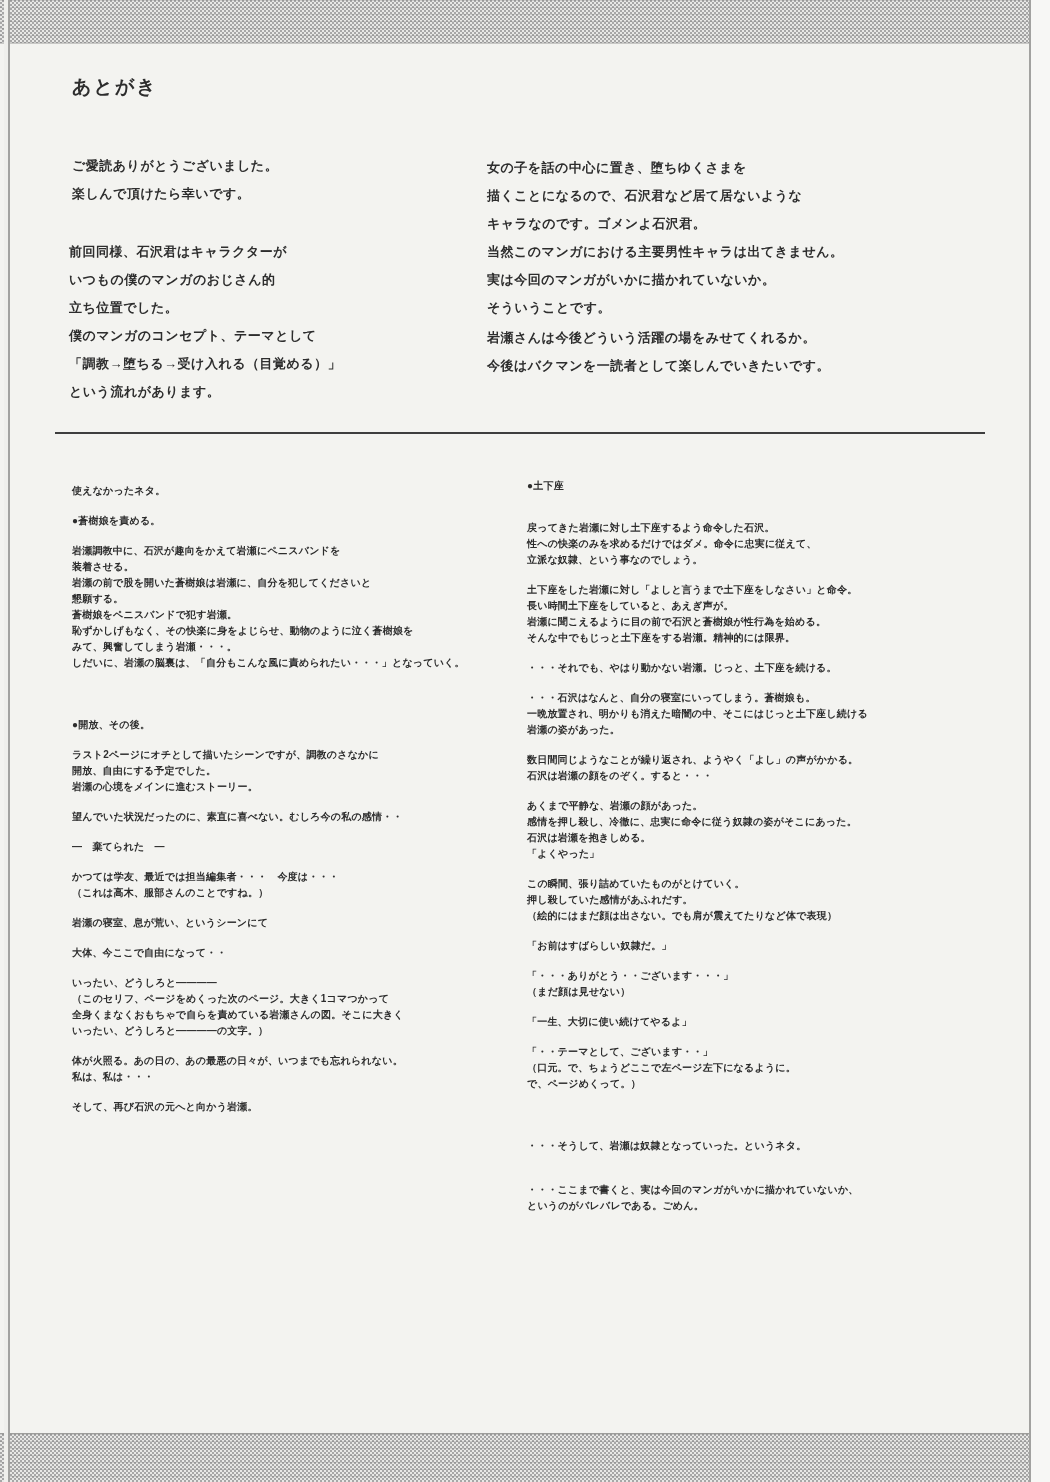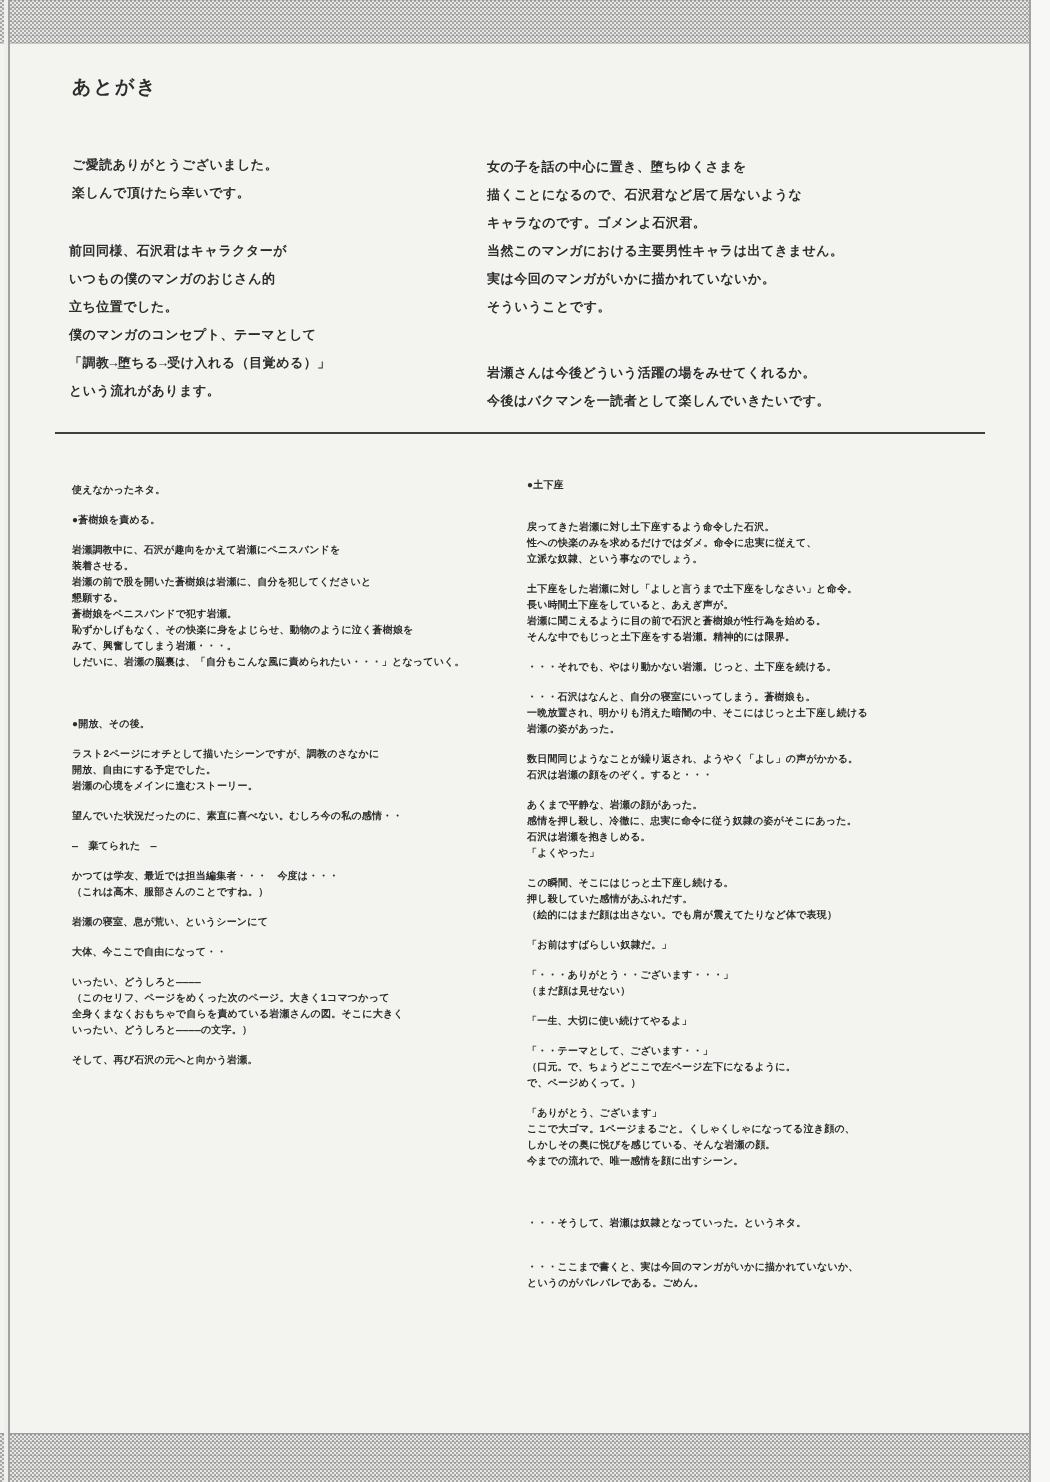--- a/index.html
+++ b/index.html
@@ -1,20 +1,20 @@
 <!DOCTYPE html>
 <html><head>
 <meta charset="utf-8">
 <style>
   html,body{margin:0;padding:0;background:#e6e6e4;}
   .page{
     position:relative;width:1050px;height:1482px;overflow:hidden;
     background:#f3f3f0;
     color:#2d2d2d;
-    font-family:Liberation Mono, monospace;
+    font-family:Liberation Sans, sans-serif;
     font-weight:700;
   }
   
   .band{
     position:absolute;left:0;width:100%;
     background-image:
       repeating-linear-gradient(180deg, rgba(90,90,90,.20) 0 1px, rgba(0,0,0,0) 1px 7px),
       repeating-conic-gradient(#a7a7a7 0% 25%, #e8e8e6 0% 50%);
     background-size:auto,4px 4px;
   }
@@ -26,21 +26,21 @@
   .edge-left{left:8px;}
   .edge-right{left:1029px;}
   .edge-left::before{content:"";position:absolute;left:-4px;top:0;bottom:0;width:4px;background:#efefec;}
 
   .title{position:absolute;left:72px;top:74px;margin:0;font-size:19px;letter-spacing:2px;}
 
   .intro{position:absolute;font-size:13px;line-height:28px;white-space:pre-line;letter-spacing:.5px;}
   .intro-left-1{left:72px;top:152px;}
   .intro-left-2{left:69px;top:238px;}
   .intro-right-1{left:487px;top:154px;}
-  .intro-right-2{left:487px;top:360px;}
+  .intro-right-2{left:487px;top:324px;}
 
   .divider{position:absolute;left:55px;top:432px;width:930px;height:2px;background:#3e3e3e;}
 
   .col{position:absolute;font-size:10px;line-height:16px;letter-spacing:.2px;}
   .col p{margin:0 0 14px 0;white-space:pre-line;}
   .col-left{left:72px;top:483px;width:400px;}
   .col-right{left:527px;top:478px;width:452px;}
   .col p.gap-md{margin-top:26px;}
   .col p.gap-lg{margin-top:28px;}
   .col p.gap-xl{margin-top:46px;}
@@ -95,20 +95,22 @@
     <p>望んでいた状況だったのに、素直に喜べない。むしろ今の私の感情・・</p>
     <p>―　棄てられた　―</p>
     <p>かつては学友、最近では担当編集者・・・　今度は・・・
 （これは高木、服部さんのことですね。）</p>
     <p>岩瀬の寝室、息が荒い、というシーンにて</p>
     <p>大体、今ここで自由になって・・</p>
     <p>いったい、どうしろと――――
 （このセリフ、ページをめくった次のページ。大きく1コマつかって
 全身くまなくおもちゃで自らを責めている岩瀬さんの図。そこに大きく
 いったい、どうしろと――――の文字。）</p>
+    <p>体が火照る。あの日の、あの最悪の日々が、いつまでも忘れられない。
+私は、私は・・・</p>
     <p>そして、再び石沢の元へと向かう岩瀬。</p>
   </div>
 
   <div class="col col-right">
     <p>●土下座</p>
     <p class="gap-md">戻ってきた岩瀬に対し土下座するよう命令した石沢。
 性への快楽のみを求めるだけではダメ。命令に忠実に従えて、
 立派な奴隷、という事なのでしょう。</p>
     <p>土下座をした岩瀬に対し「よしと言うまで土下座をしなさい」と命令。
 長い時間土下座をしていると、あえぎ声が。
@@ -117,32 +119,28 @@
     <p>・・・それでも、やはり動かない岩瀬。じっと、土下座を続ける。</p>
     <p>・・・石沢はなんと、自分の寝室にいってしまう。蒼樹娘も。
 一晩放置され、明かりも消えた暗闇の中、そこにはじっと土下座し続ける
 岩瀬の姿があった。</p>
     <p>数日間同じようなことが繰り返され、ようやく「よし」の声がかかる。
 石沢は岩瀬の顔をのぞく。すると・・・</p>
     <p>あくまで平静な、岩瀬の顔があった。
 感情を押し殺し、冷徹に、忠実に命令に従う奴隷の姿がそこにあった。
 石沢は岩瀬を抱きしめる。
 「よくやった」</p>
-    <p>この瞬間、そこにはじっと土下座し続ける。
+    <p>この瞬間、張り詰めていたものがとけていく。
 押し殺していた感情があふれだす。
 （絵的にはまだ顔は出さない。でも肩が震えてたりなど体で表現）</p>
     <p>「お前はすばらしい奴隷だ。」</p>
     <p>「・・・ありがとう・・ございます・・・」
 （まだ顔は見せない）</p>
     <p>「一生、大切に使い続けてやるよ」</p>
     <p>「・・テーマとして、ございます・・」
 （口元。で、ちょうどここで左ページ左下になるように。
 で、ページめくって。）</p>
-    <p>「ありがとう、ございます」
-ここで大ゴマ。1ページまるごと。くしゃくしゃになってる泣き顔の、
-しかしその奥に悦びを感じている、そんな岩瀬の顔。
-今までの流れで、唯一感情を顔に出すシーン。</p>
     <p class="gap-xl">・・・そうして、岩瀬は奴隷となっていった。というネタ。</p>
     <p class="gap-lg">・・・ここまで書くと、実は今回のマンガがいかに描かれていないか、
 というのがバレバレである。ごめん。</p>
   </div>
 
 </div>
 
 </body></html>

